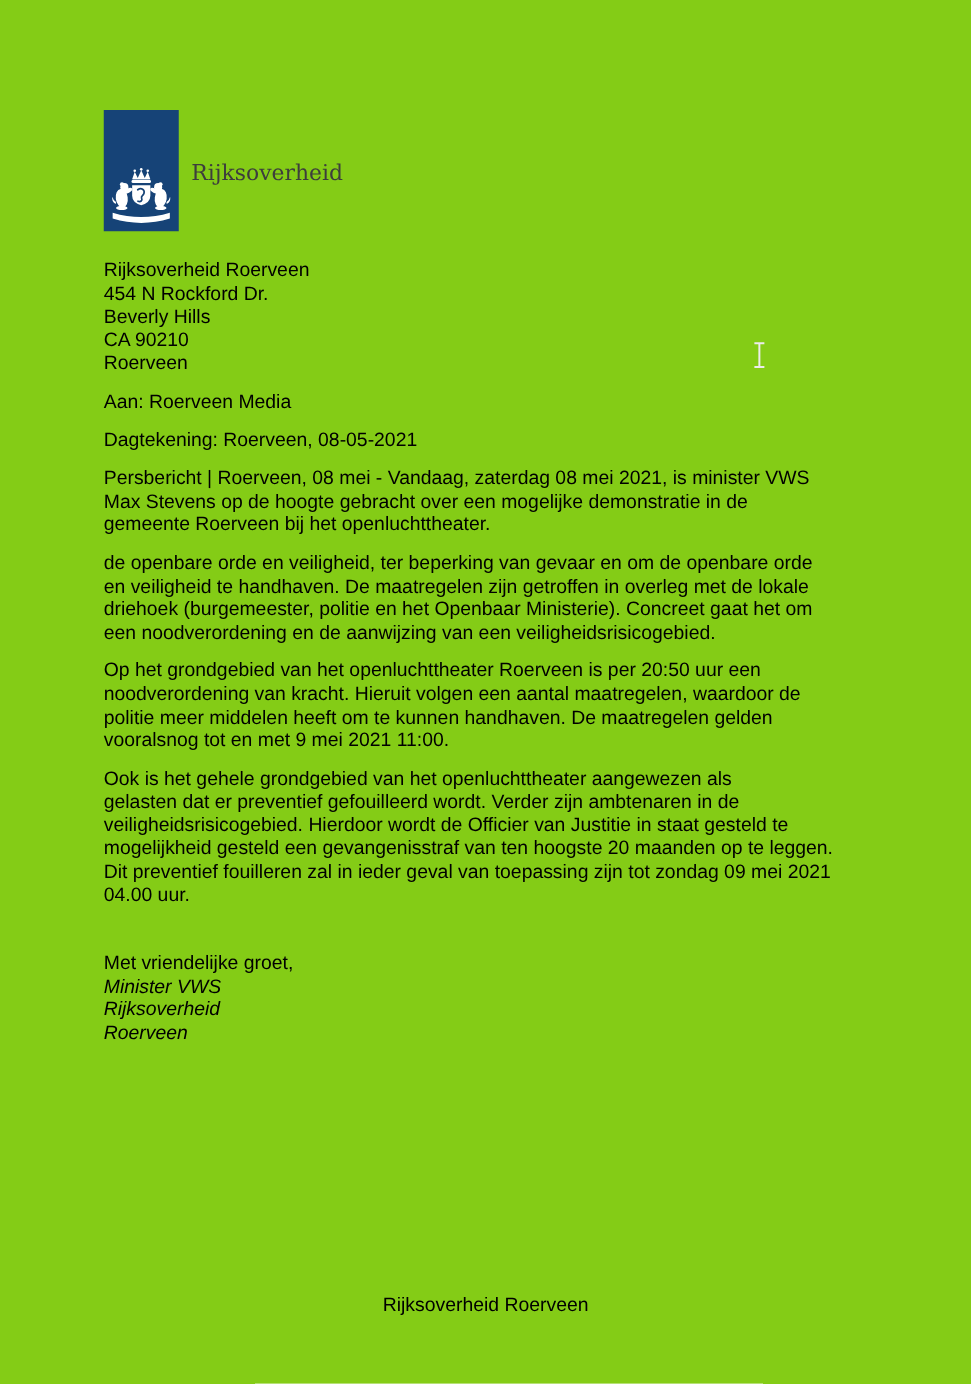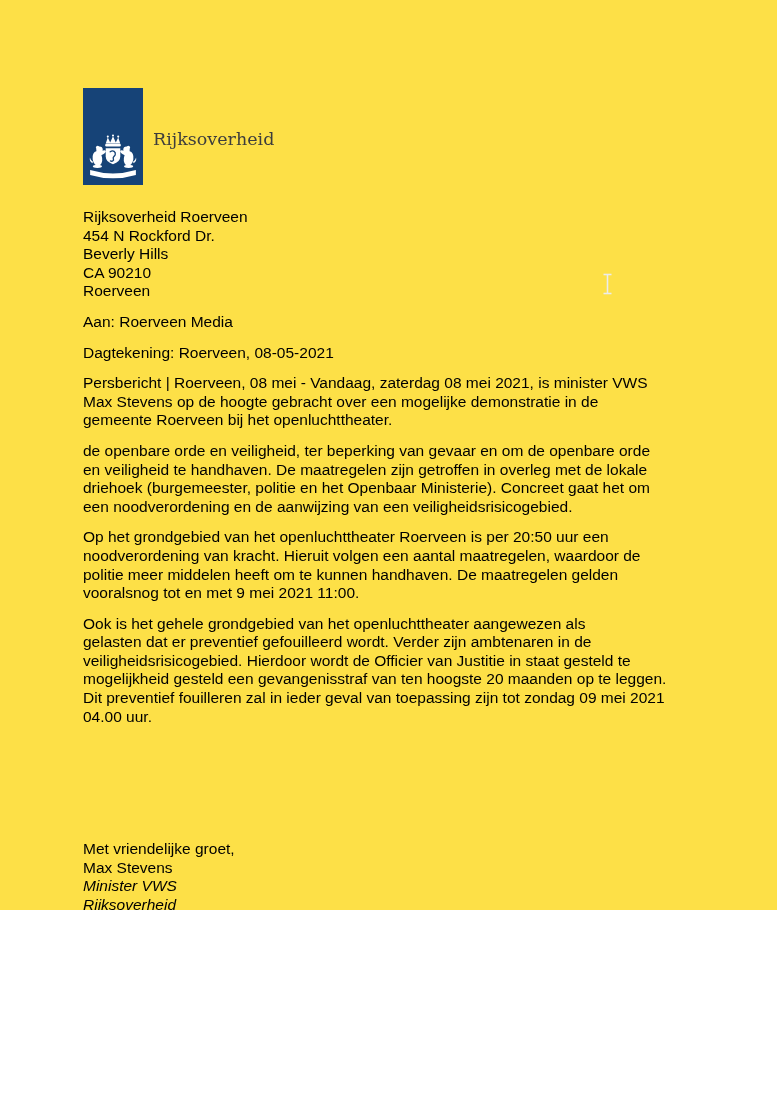--- a/index.html
+++ b/index.html
@@ -1,20 +1,20 @@
 <!DOCTYPE html>
 <html><head>
 <meta charset="utf-8">
 <style>
   html, body { margin: 0; padding: 0; background: #ffffff; }
   .page {
     position: relative;
     width: 777px;
-    height: 910px;
-    background: #fde047;
+    height: 1107px;
+    background: #84cc16;
     overflow: hidden;
     font-family: "Liberation Sans", sans-serif;
     color: #000000;
   }
   
   .logo-box {
     position: absolute;
     left: 83px;
     top: 88px;
     width: 60px;
@@ -36,21 +36,21 @@
     position: absolute;
     left: 83px;
     top: 208px;
     width: 640px;
     font-size: 15.5px;
     line-height: 18.6px;
     color: #000000;
   }
   .para { margin-top: 12px; }
   .line { white-space: nowrap; }
-  .closing { margin-top: 114px; }
+  .closing { margin-top: 36px; }
   .italic { font-style: italic; }
   
   .ibeam {
     position: absolute;
     left: 602px;
     top: 273px;
   }
   
   .footer {
     position: absolute;
@@ -152,21 +152,20 @@
       <div class="line">Ook is het gehele grondgebied van het openluchttheater aangewezen als</div>
       <div class="line">gelasten dat er preventief gefouilleerd wordt. Verder zijn ambtenaren in de</div>
       <div class="line">veiligheidsrisicogebied. Hierdoor wordt de Officier van Justitie in staat gesteld te</div>
       <div class="line">mogelijkheid gesteld een gevangenisstraf van ten hoogste 20 maanden op te leggen.</div>
       <div class="line">Dit preventief fouilleren zal in ieder geval van toepassing zijn tot zondag 09 mei 2021</div>
       <div class="line">04.00 uur.</div>
     </div>
 
     <div class="closing">
       <div class="line">Met vriendelijke groet,</div>
-      <div class="line">Max Stevens</div>
       <div class="line italic">Minister VWS</div>
       <div class="line italic">Rijksoverheid</div>
       <div class="line italic">Roerveen</div>
     </div>
 
   </div>
 
   <div class="footer">Rijksoverheid Roerveen</div>
 
 </div>

